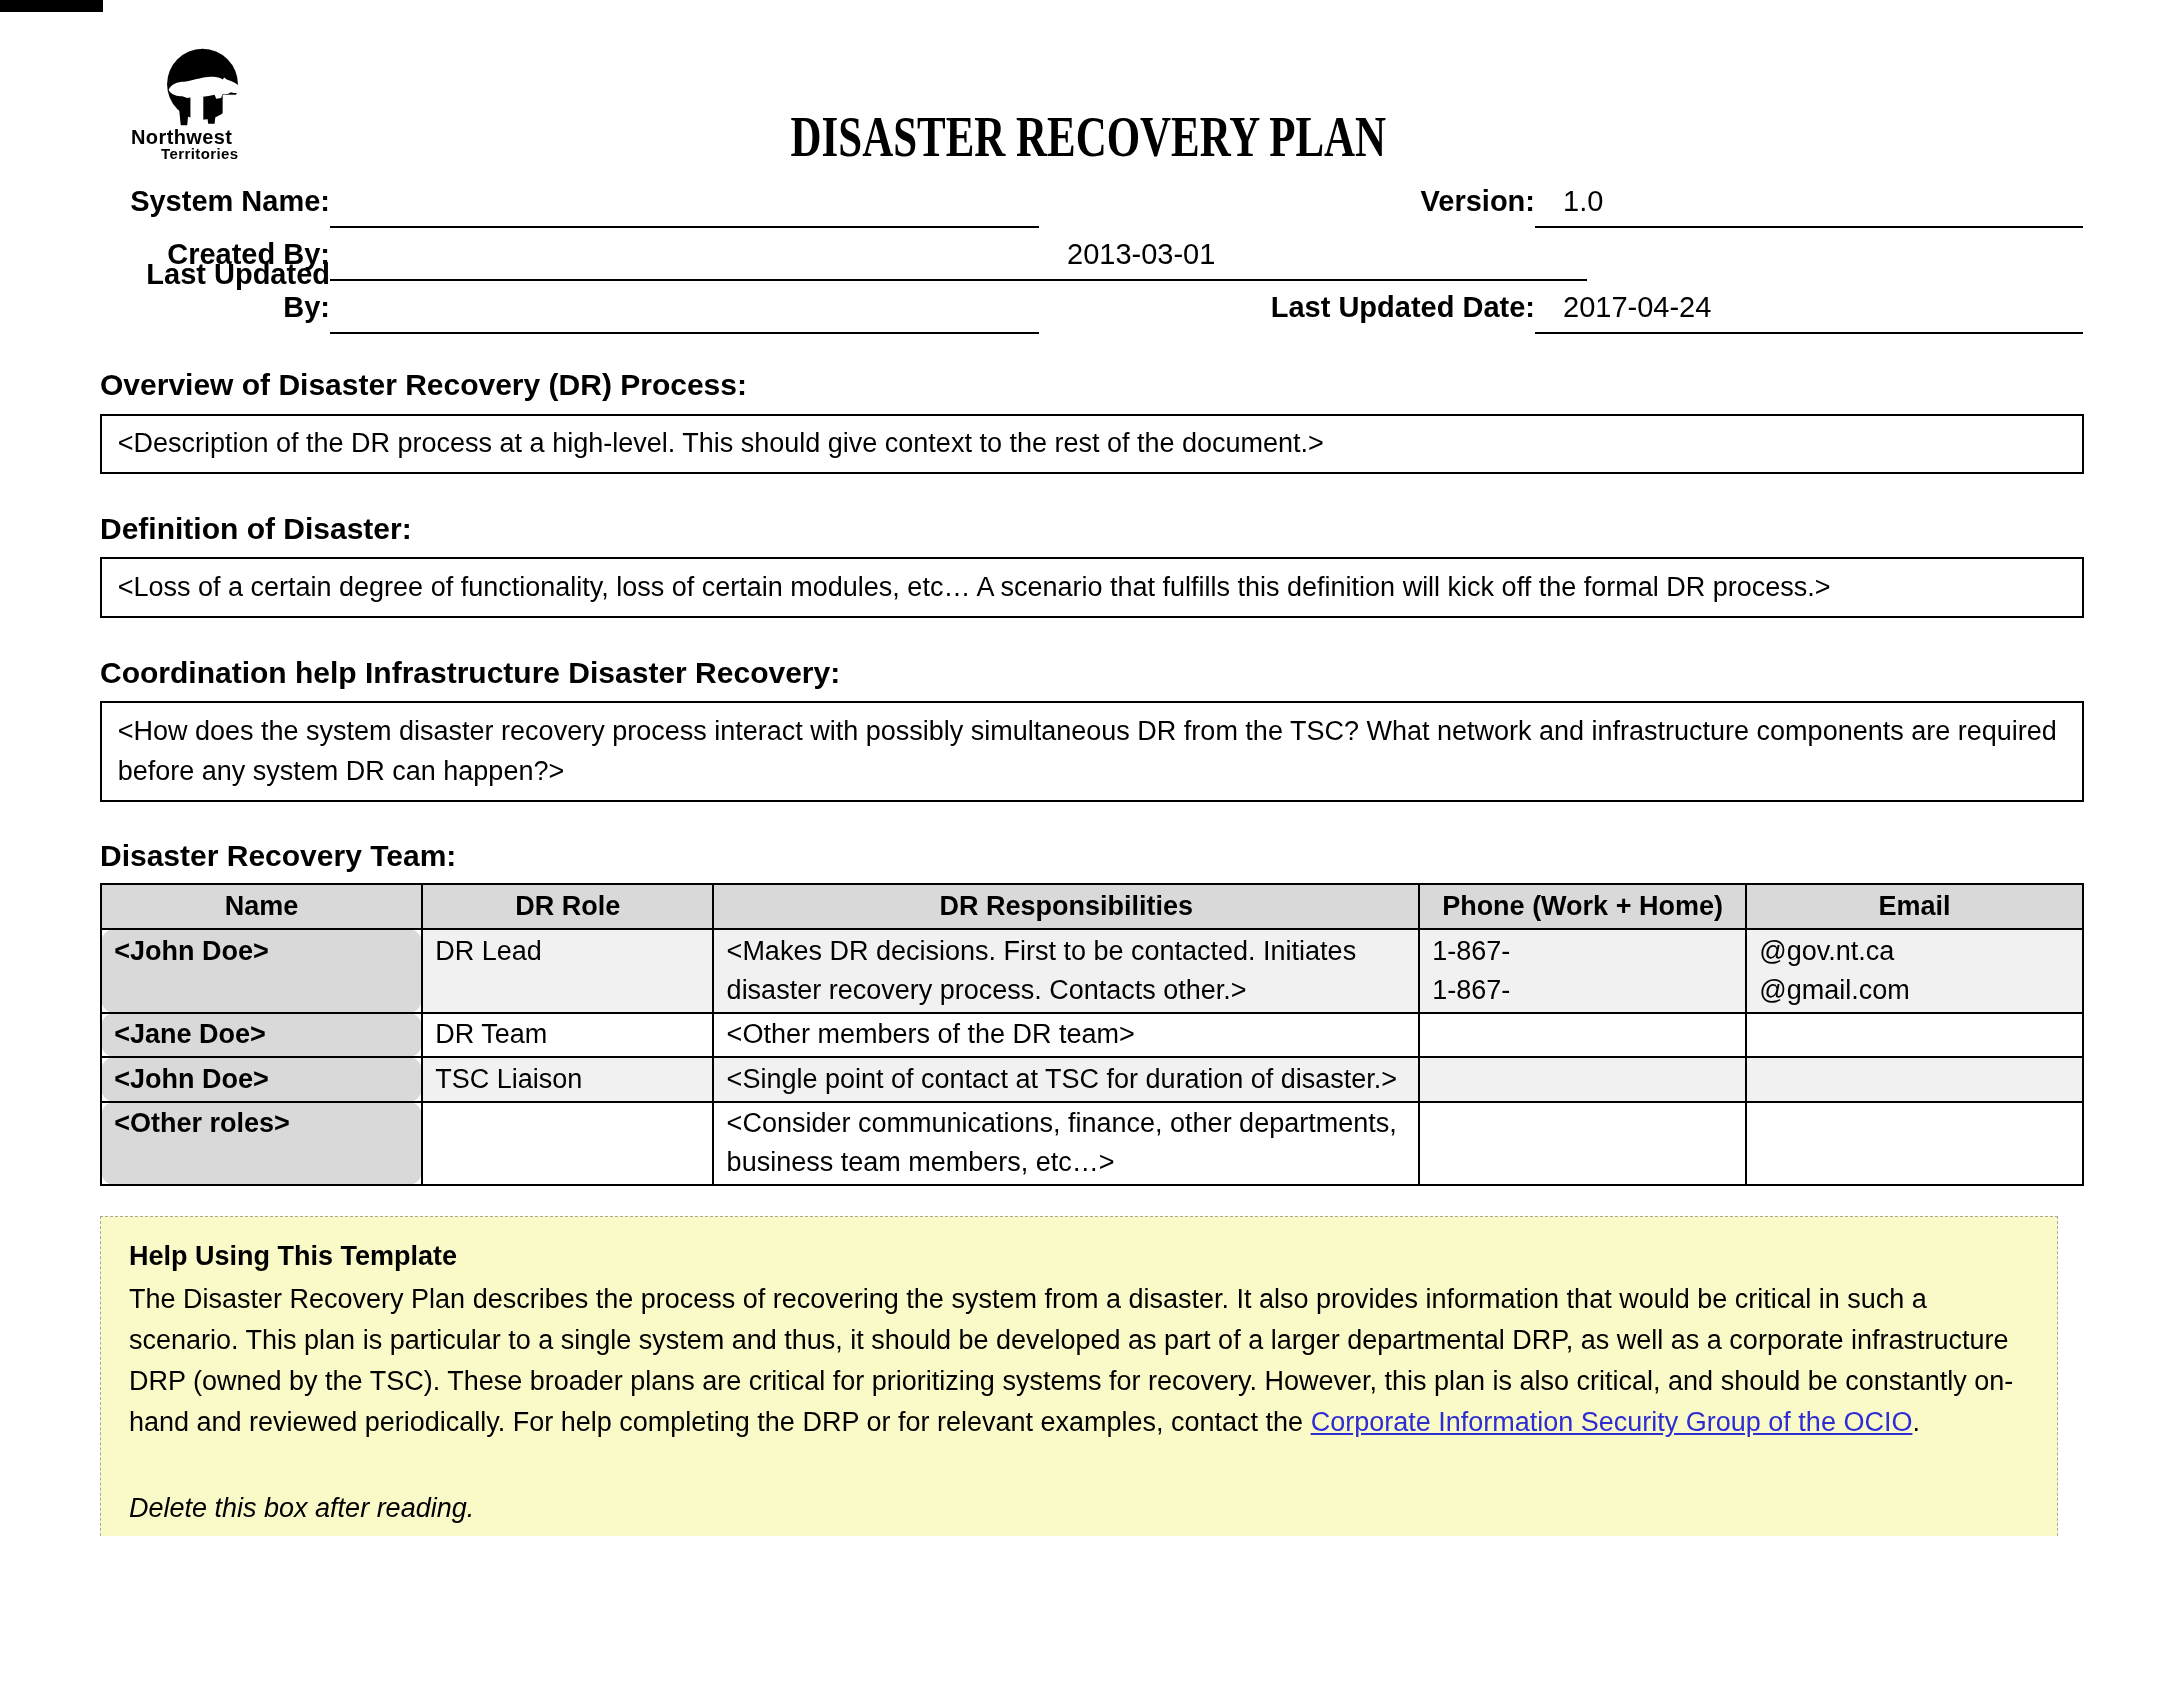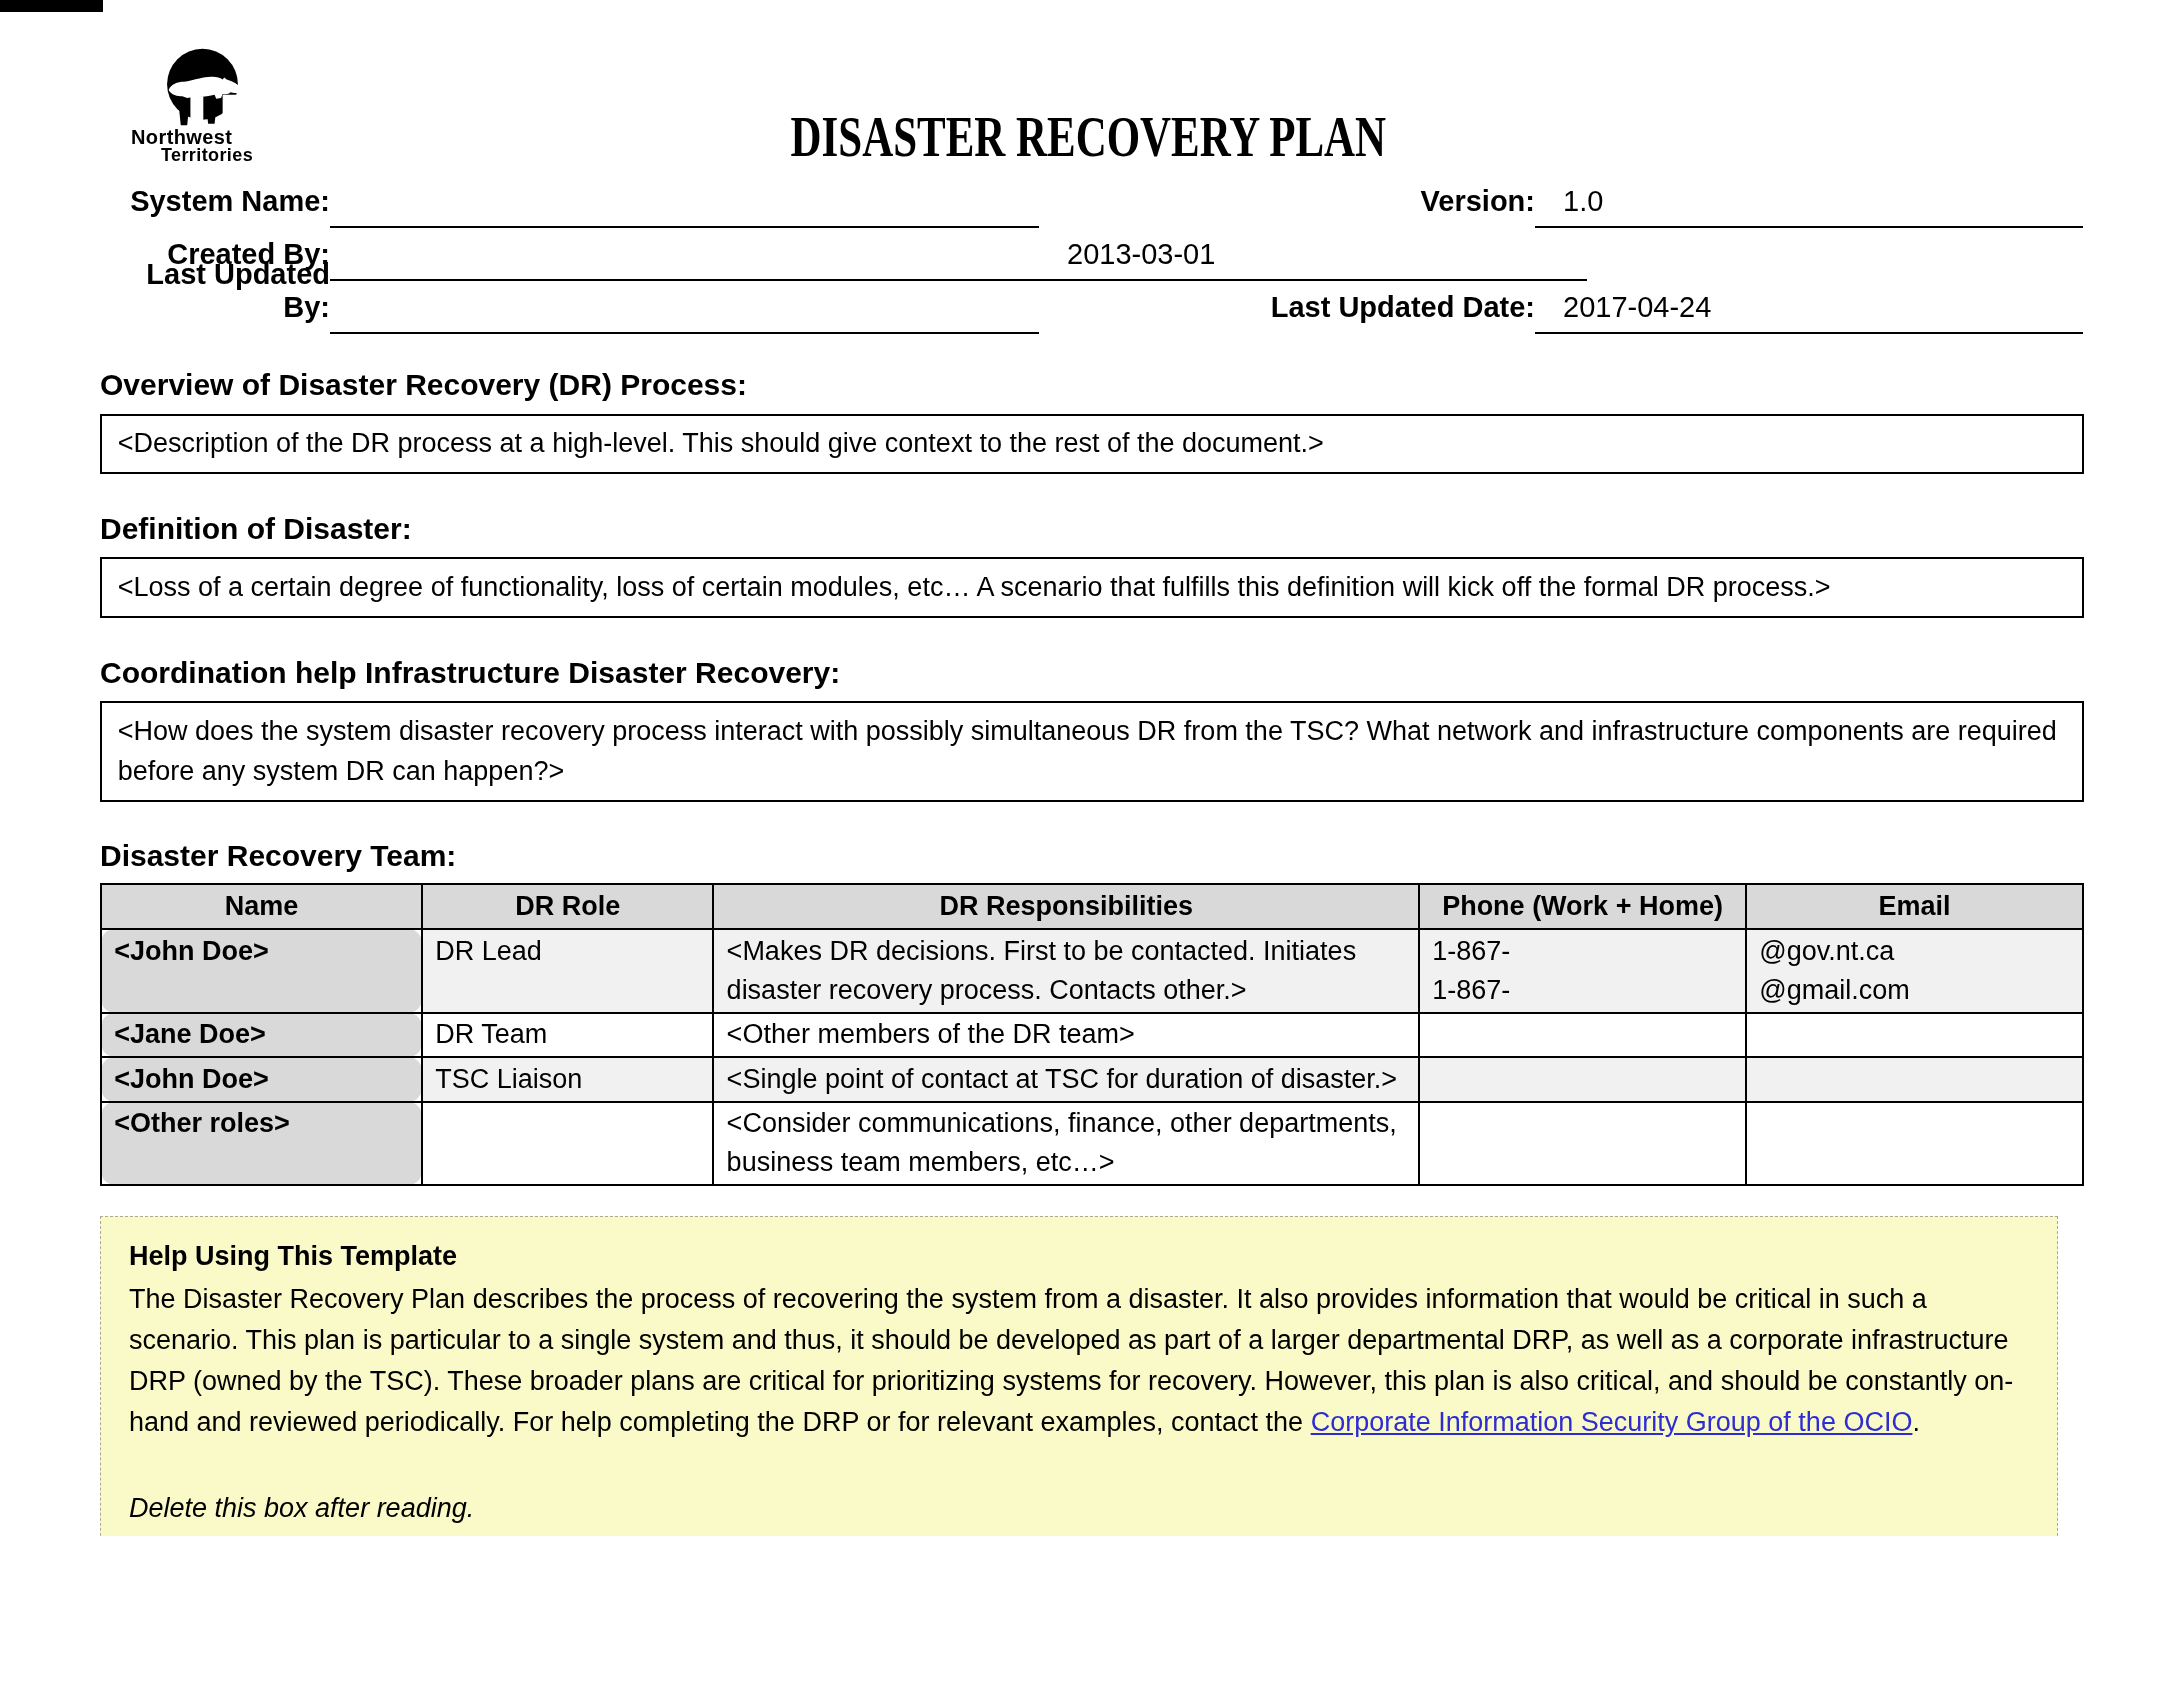--- a/index.html
+++ b/index.html
@@ -21,21 +21,21 @@
 
   
   .header { position: relative; height: 175px; }
 
   .logo {
     position: absolute; left: 131px; top: 48px; width: 166px;
   }
   .logo svg { display: block; margin-left: 26px; width: 91px; height: 87px; }
   .logo-text { line-height: 0.95; margin-top: -7px; font-weight: 600; letter-spacing: 0.4px; }
   .logo-text .l1 { display: block; font-size: 20px; }
-  .logo-text .l2 { display: block; font-size: 18px; margin-left: 30px; }
+  .logo-text .l2 { display: block; font-size: 15px; margin-left: 30px; }
 
   .title-wrap {
     position: absolute; left: 100px; right: 108px; top: 103px;
     display: flex; justify-content: center;
   }
   .title-wrap h1 {
     font-family: "Liberation Serif", serif;
     font-weight: bold;
     font-size: 58px;
     white-space: nowrap;

